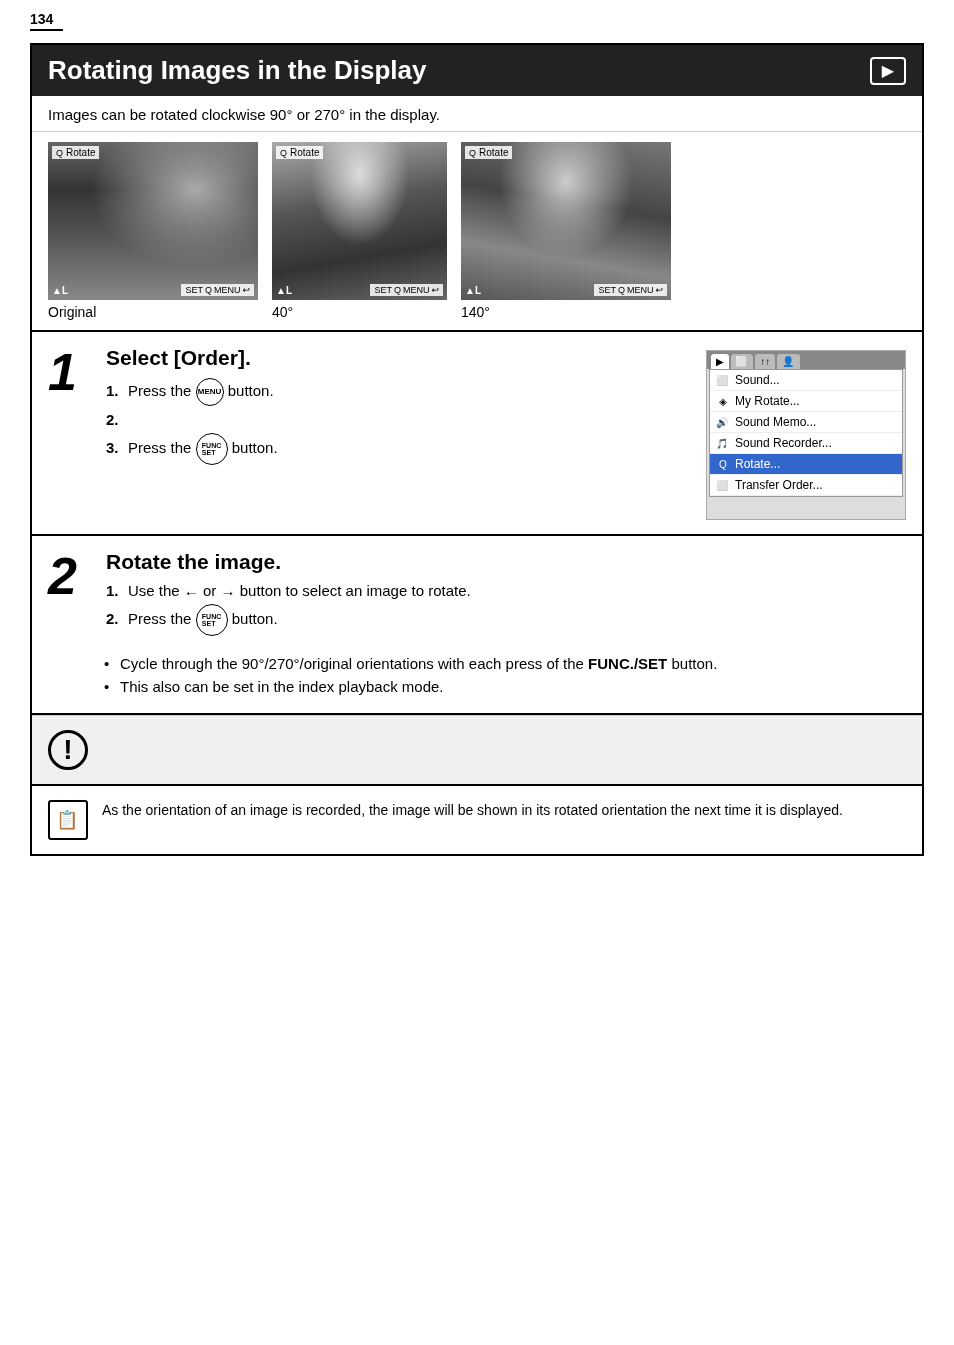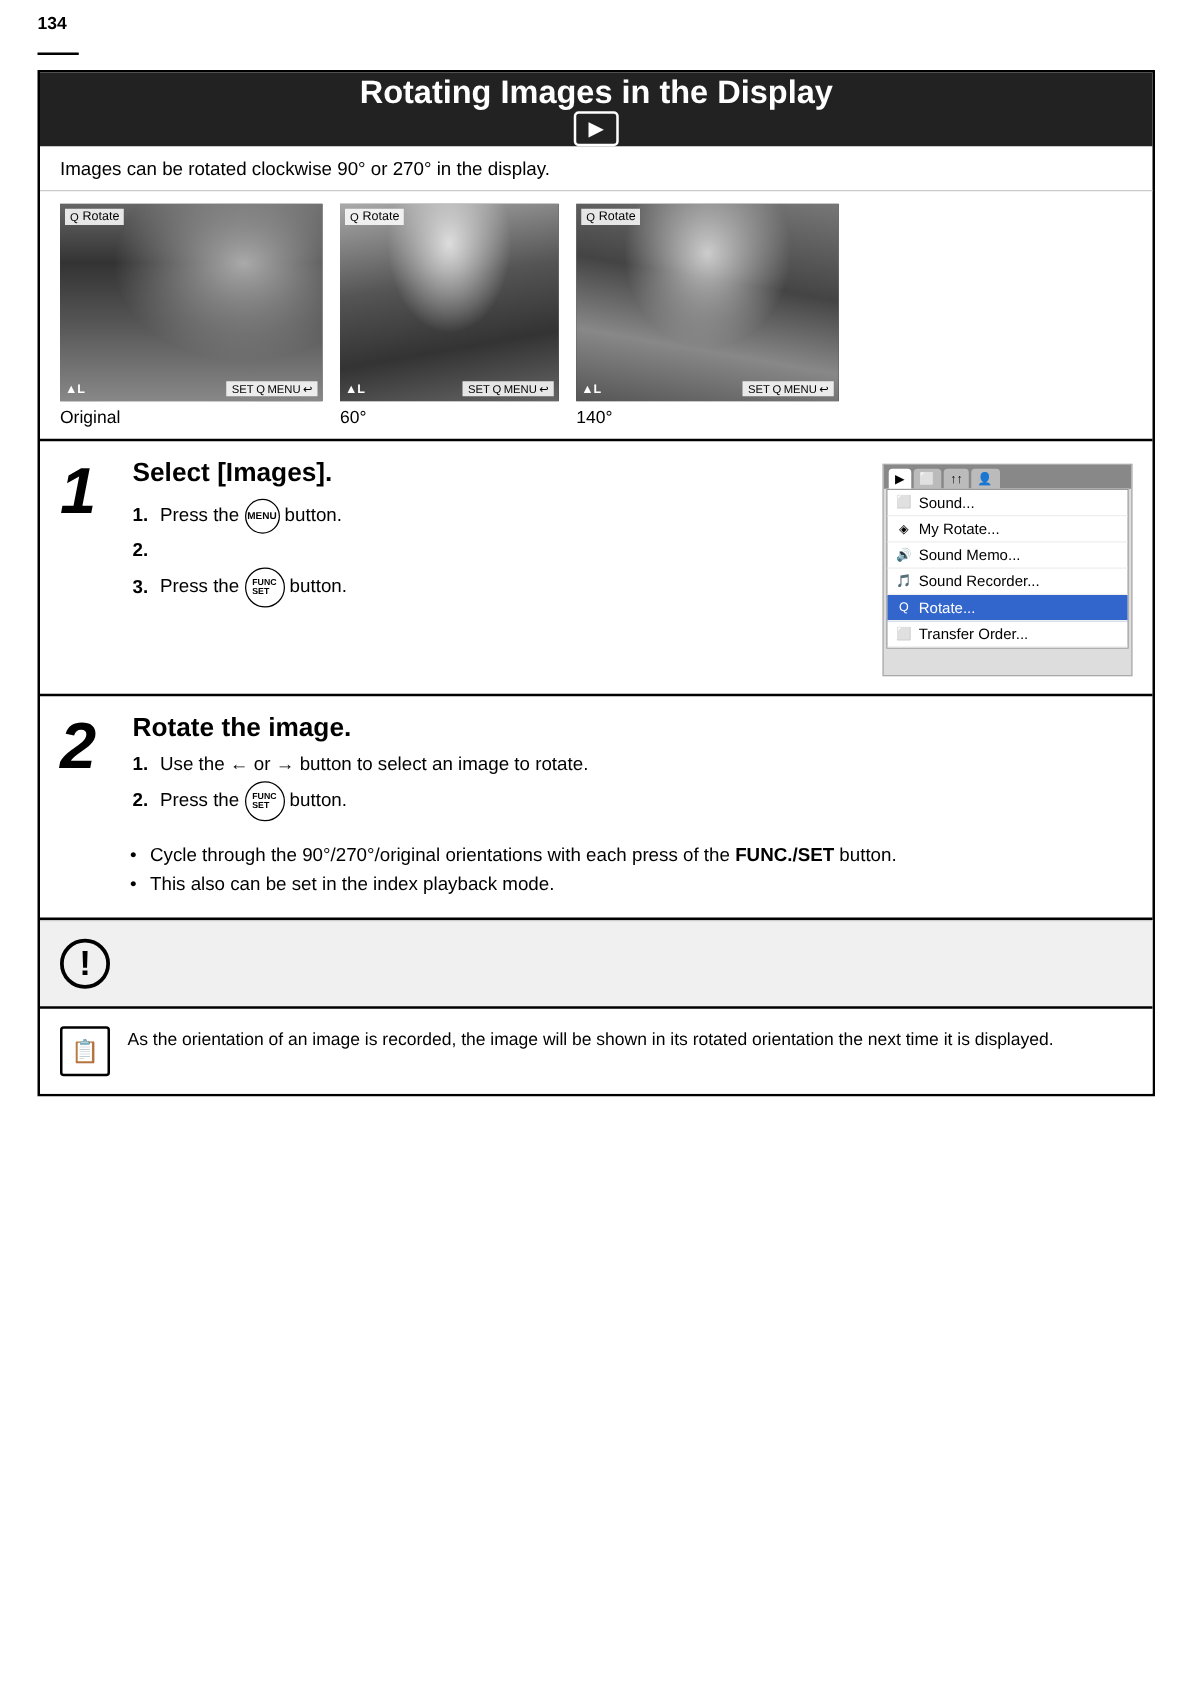--- a/index.html
+++ b/index.html
@@ -11,38 +11,37 @@
       width: 954px;
       min-height: 1345px;
       padding: 10px 30px 30px 30px;
     }
 
     .page-number {
       font-size: 14px;
       font-weight: bold;
       margin-bottom: 4px;
       border-bottom: 2px solid #000;
-      padding-bottom: 16px;
+      padding-bottom: 2px;
       display: inline-block;
       padding-right: 10px;
     }
 
     .main-box {
       border: 2px solid #000;
       margin-top: 8px;
     }
 
     .title-row {
       background: #222;
       color: #fff;
-      padding: 0 16px;
+      padding: 10px 16px;
       display: flex;
       align-items: center;
       justify-content: space-between;
-      flex-direction: column;
     }
 
     .title-text {
       font-size: 26px;
       font-weight: bold;
     }
 
     .playback-icon-box {
       border: 2px solid #fff;
       border-radius: 4px;
@@ -429,21 +428,21 @@
           <span>Rotate</span>
         </div>
         <div class="img-bottom-left">▲L</div>
         <div class="img-bottom-bar">
           <span>SET</span>
           <span>Q</span>
           <span>MENU</span>
           <span>↩</span>
         </div>
       </div>
-      <div class="img-label">60°</div>
+      <div class="img-label">40°</div>
     </div>
 
     <div class="img-block">
       <div class="img-placeholder rotated270">
         <div class="photo-overlay rotated270-photo"></div>
         <div class="img-top-bar">
           <span class="img-top-icon">Q</span>
           <span>Rotate</span>
         </div>
         <div class="img-bottom-left">▲L</div>
@@ -456,21 +455,21 @@
       </div>
       <div class="img-label">140°</div>
     </div>
 
   </div>
 
   <div class="step-section">
     <div class="step-row">
       <div class="step-number">1</div>
       <div class="step-content">
-        <div class="step-title">Select [Images].</div>
+        <div class="step-title">Select [Order].</div>
         <ul class="step-list">
           <li>
             <span class="step-num-label">1.</span>
             <span>Press the <span class="inline-btn" style="font-size:8px; width:28px; height:28px;">MENU</span> button.</span>
           </li>
           <li>
             <span class="step-num-label">2.</span>
           </li>
           <li>
             <span class="step-num-label">3.</span>

